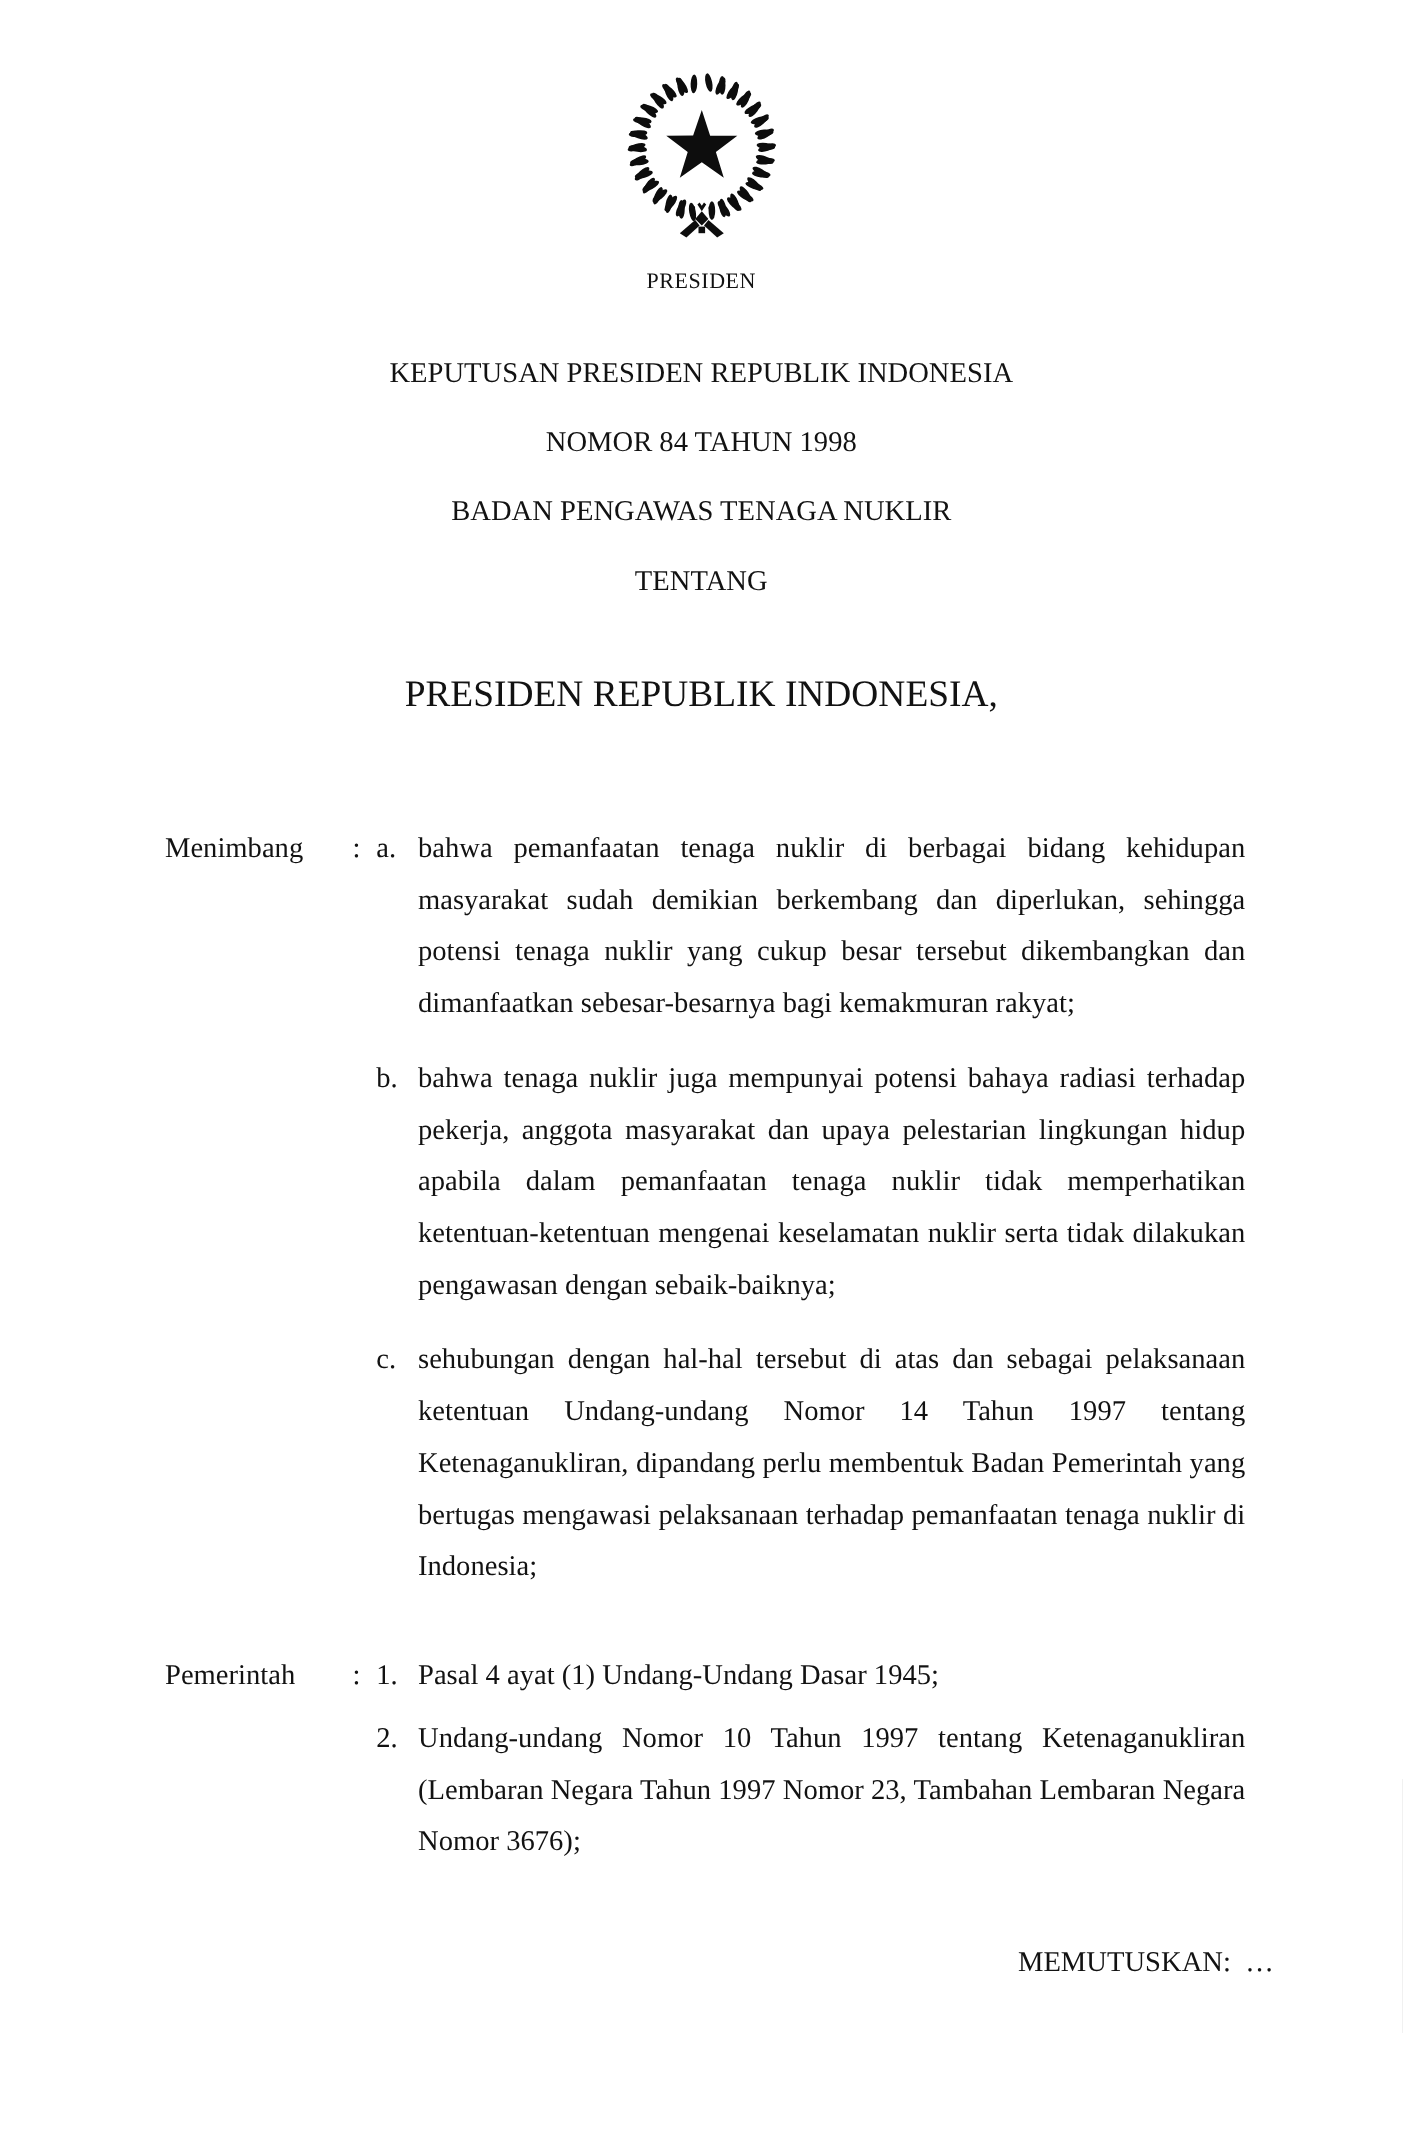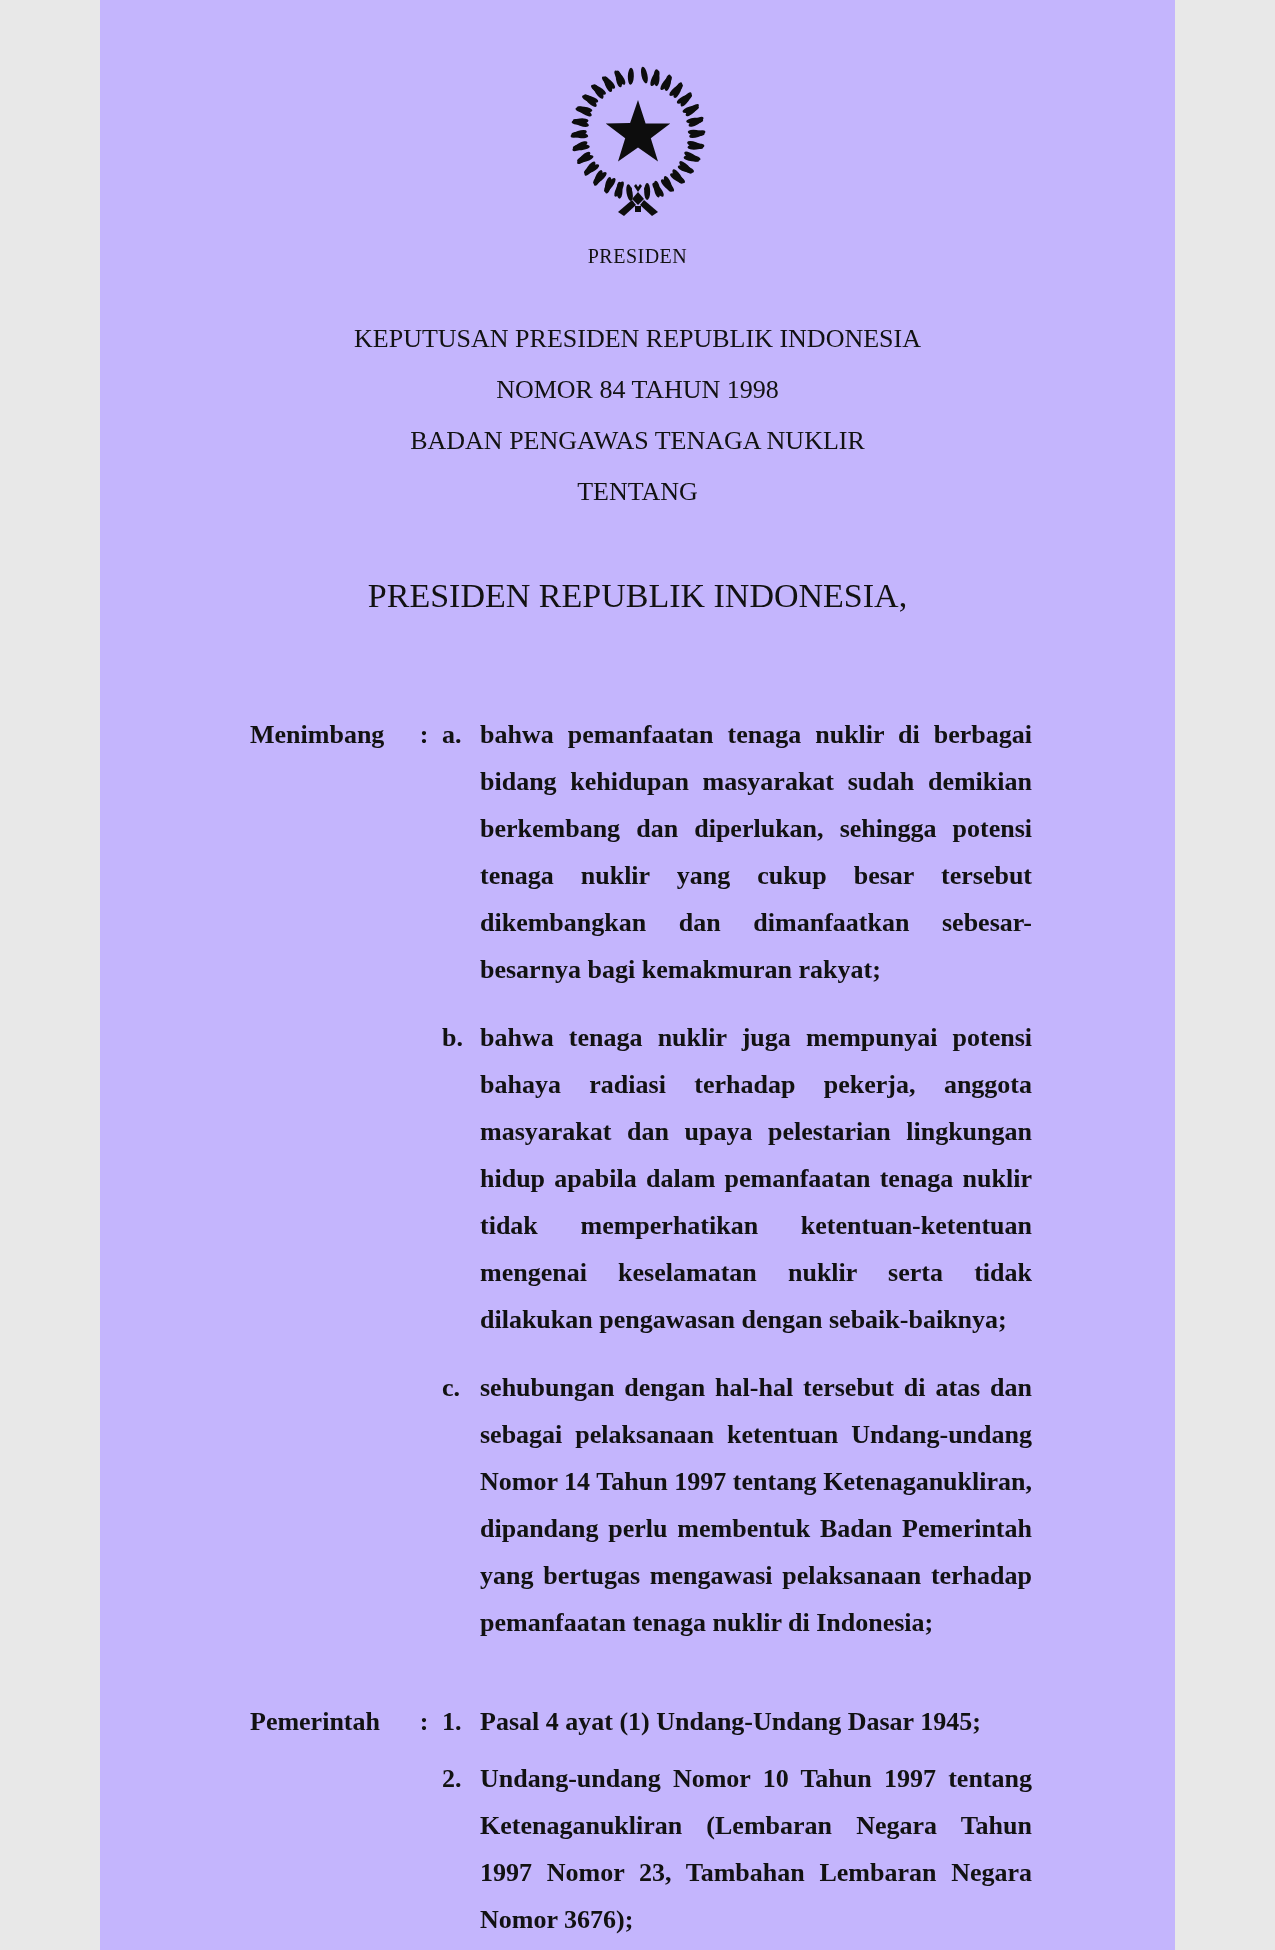--- a/index.html
+++ b/index.html
@@ -1,37 +1,37 @@
 <!DOCTYPE html>
 <html><head>
 <meta charset="utf-8">
 <style>
   html,body{margin:0;padding:0;background:#e8e8e8;}
   .page{
     position:relative;
-    width:1075px;height:1950px;
+    width:1275px;height:1950px;
     margin:0 auto;
-    background:#c4b5fd;
+    background:#ffffff;
     color:#121212;
     font-family:"Liberation Serif","DejaVu Serif",serif;
     overflow:hidden;
   }
   
   .letterhead{padding-top:58px;text-align:center;}
   .emblem{display:block;margin:0 auto;}
   .emblem *{fill:#0d0d0d;}
   .lh-text{margin-top:24px;font-size:20px;line-height:25px;letter-spacing:.5px;}
   .lh-text div{margin:0;}
   
   .title-block{margin-top:46px;text-align:center;font-size:26px;line-height:47px;}
-  .title-block div{margin:4px;}
+  .title-block div{margin:16px;}
   .salutation{margin-top:57px;text-align:center;font-size:34px;line-height:47px;}
   
   .body{margin:92px 143px 0 150px;font-size:26px;line-height:47px;}
-  .sec{display:flex;align-items:flex-start;font-weight:bold;}
+  .sec{display:flex;align-items:flex-start;}
   .sec + .sec{margin-top:52px;}
   .sec-label{width:156px;flex:0 0 156px;}
   .sec-colon{width:36px;flex:0 0 36px;text-align:center;}
   .sec-items{flex:1 1 auto;min-width:0;}
   .item{display:grid;grid-template-columns:38px 1fr;}
   .sec-menimbang .item{margin-bottom:21px;}
   .sec-mengingat .item{margin-bottom:10px;}
   .item:last-child{margin-bottom:0 !important;}
   .item-marker{}
   .item-text{text-align:justify;}

